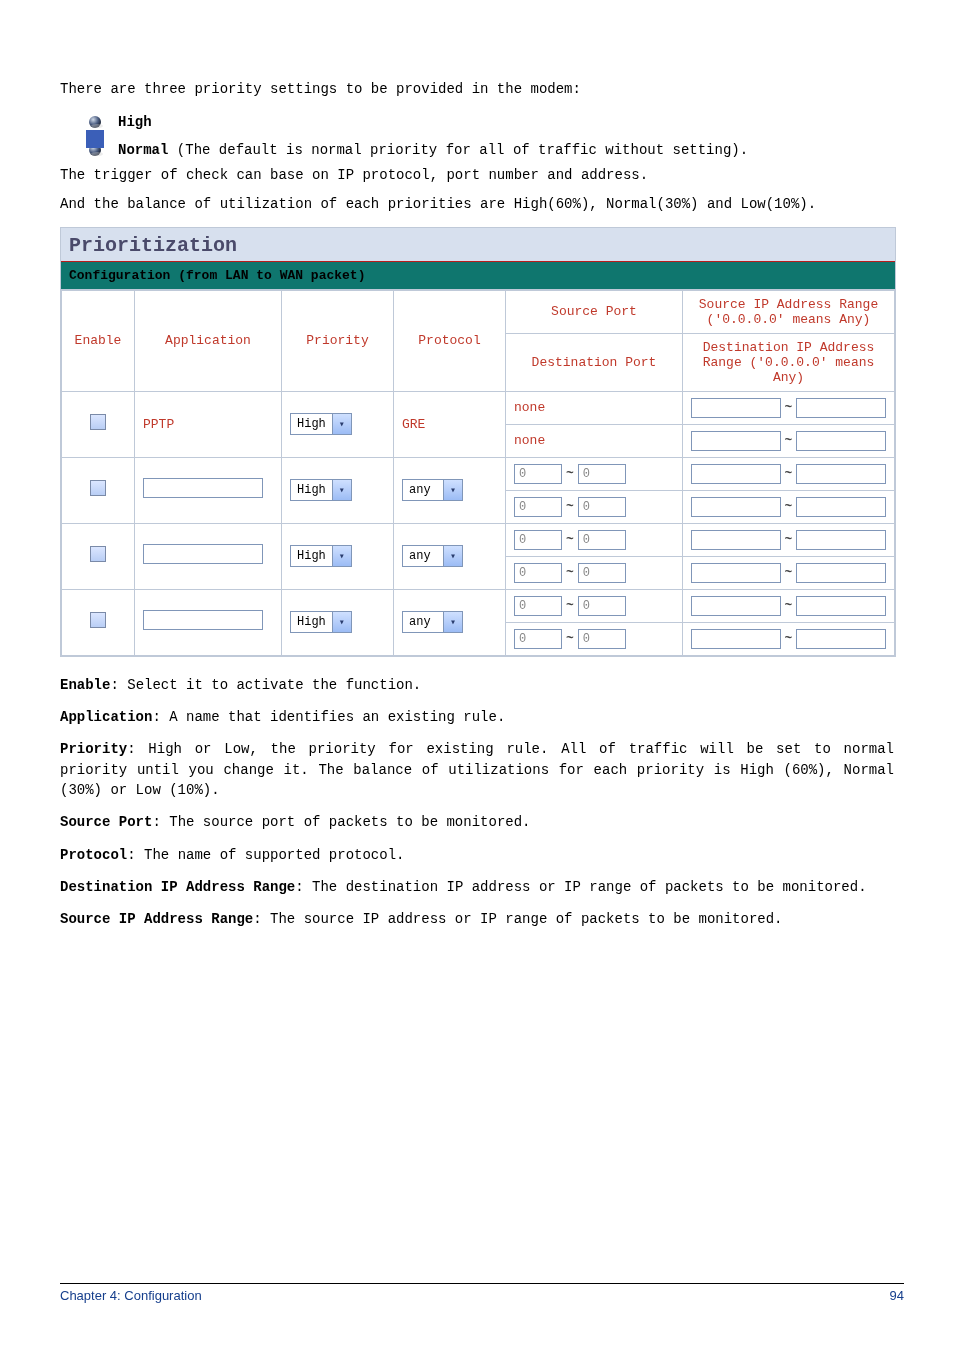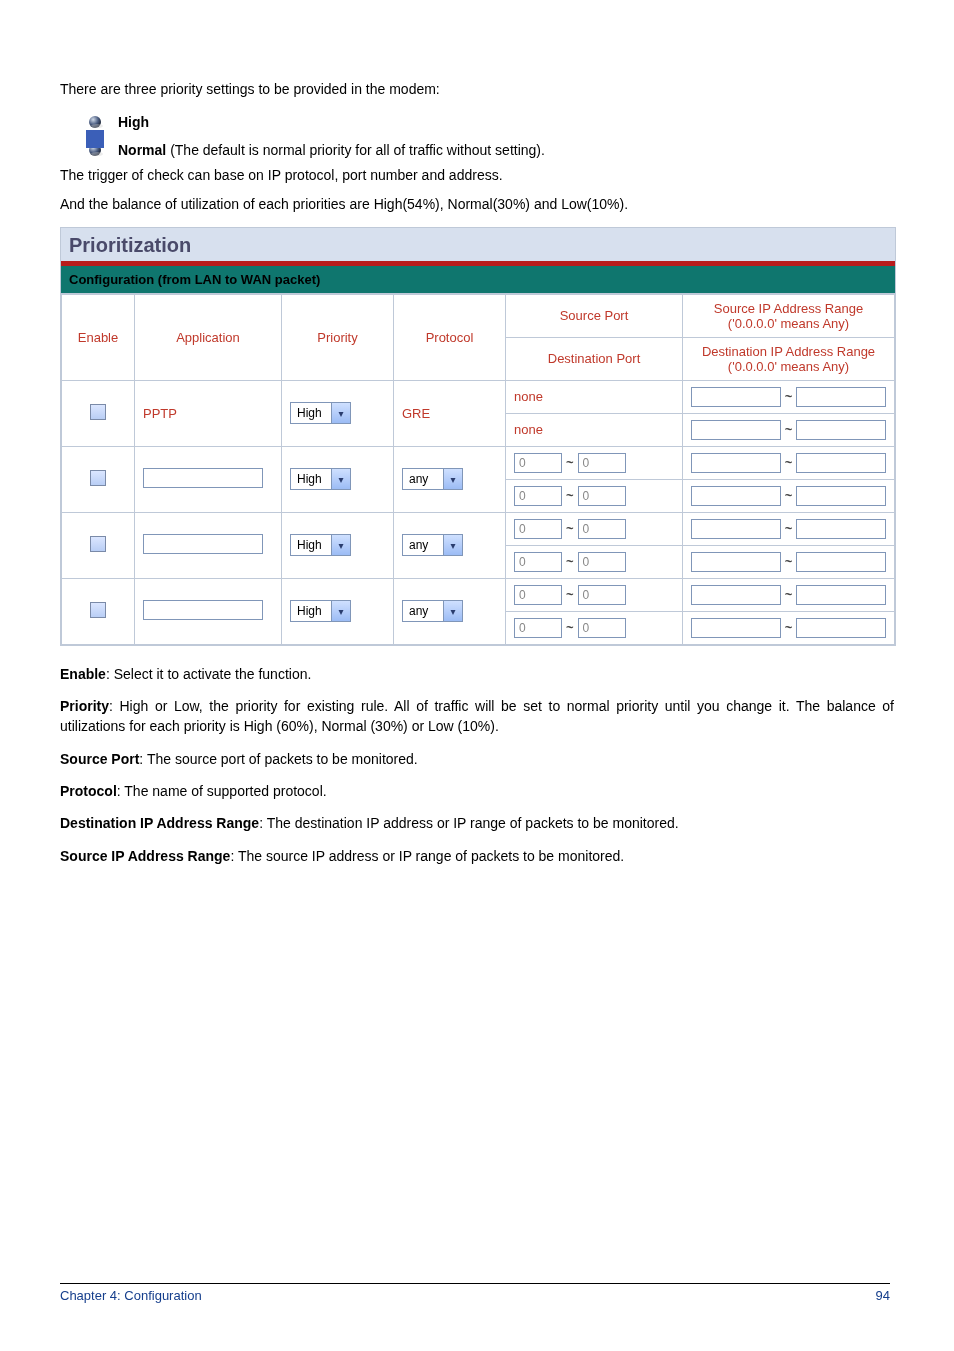--- a/index.html
+++ b/index.html
@@ -6,20 +6,21 @@
     font-family: Arial, sans-serif;
     font-size: 14px;
     margin: 0;
     padding: 0;
     background: #fff;
     color: #000;
     width: 954px;
   }
   .page {
     padding: 80px 60px 40px 60px;
+    font-family: Liberation Mono, monospace;
   }
   .corner-square {
     position: absolute;
     left: 86px;
     top: 130px;
     width: 18px;
     height: 18px;
     background: #3b5fb8;
   }
   .para {
@@ -45,21 +46,21 @@
     margin: 12px 0 18px 0;
     width: 100%;
     border-collapse: collapse;
   }
   .title-bar {
     font-size: 20px;
     font-weight: bold;
     color: #4a4a6a;
     background: #d7e0ee;
     padding: 6px 8px 4px 8px;
-    border-bottom: 5px solid #b91c1c;
+    border-bottom: 1px solid #b91c1c;
   }
   .sub-bar {
     font-size: 13px;
     font-weight: bold;
     background: #0f766e;
     padding: 6px 8px;
     border-bottom: 1px solid #bfc9d8;
   }
   table.cfg {
     width: 100%;
@@ -138,21 +139,21 @@
   }
   .def-line {
     margin: 0 0 12px 0;
     line-height: 1.45;
     text-align: justify;
   }
   .footer {
     position: absolute;
     bottom: 48px;
     left: 60px;
-    right: 64px;
+    right: 50px;
     border-top: 1px solid #000;
     color: #153e8c;
     font-size: 13px;
     padding-top: 4px;
     display:flex;
     justify-content:space-between;
   }
   .port-row {
     display:flex;
     align-items:center;
@@ -200,21 +201,21 @@
           </svg>
     </span>
     <span>
       <span class="bold-span">Normal</span>
       <span>(The default is normal priority for all of traffic without setting).</span>
     </span>
   </div>
 
 
   <p class="para">The trigger of check can base on IP protocol, port number and address.</p>
-  <p class="para para-justify">And the balance of utilization of each priorities are High(54%), Normal(30%) and Low(10%).</p>
+  <p class="para para-justify">And the balance of utilization of each priorities are High(60%), Normal(30%) and Low(10%).</p>
 
   <div class="table-wrap">
     <div class="title-bar">Prioritization</div>
     <div class="sub-bar">Configuration (from LAN to WAN packet)</div>
     <table class="cfg">
       <tbody>
             <tr>
         <th rowspan="2" class="col-enable">Enable</th>
         <th rowspan="2" class="col-app">Application</th>
         <th rowspan="2" class="col-prio">Priority</th>
@@ -413,20 +414,23 @@
       </tr>
 
     </tbody>
         </table>
   </div>
 
   <p class="def-line">
     <span class="bold-span">Enable</span><span>: Select it to activate the function.</span>
   </p>
   <p class="def-line">
+    <span class="bold-span">Application</span><span>: A name that identifies an existing rule.</span>
+  </p>
+  <p class="def-line">
     <span class="bold-span">Priority</span><span>: High or Low, the priority for existing rule. All of traffic will be set to normal priority until you change it. The balance of utilizations for each priority is High (60%), Normal (30%) or Low (10%).</span>
   </p>
   <p class="def-line">
     <span class="bold-span">Source Port</span><span>: The source port of packets to be monitored.</span>
   </p>
   <p class="def-line">
     <span class="bold-span">Protocol</span><span>: The name of supported protocol.</span>
   </p>
   <p class="def-line">
     <span class="bold-span">Destination IP Address Range</span><span>: The destination IP address or IP range of packets to be monitored.</span>

